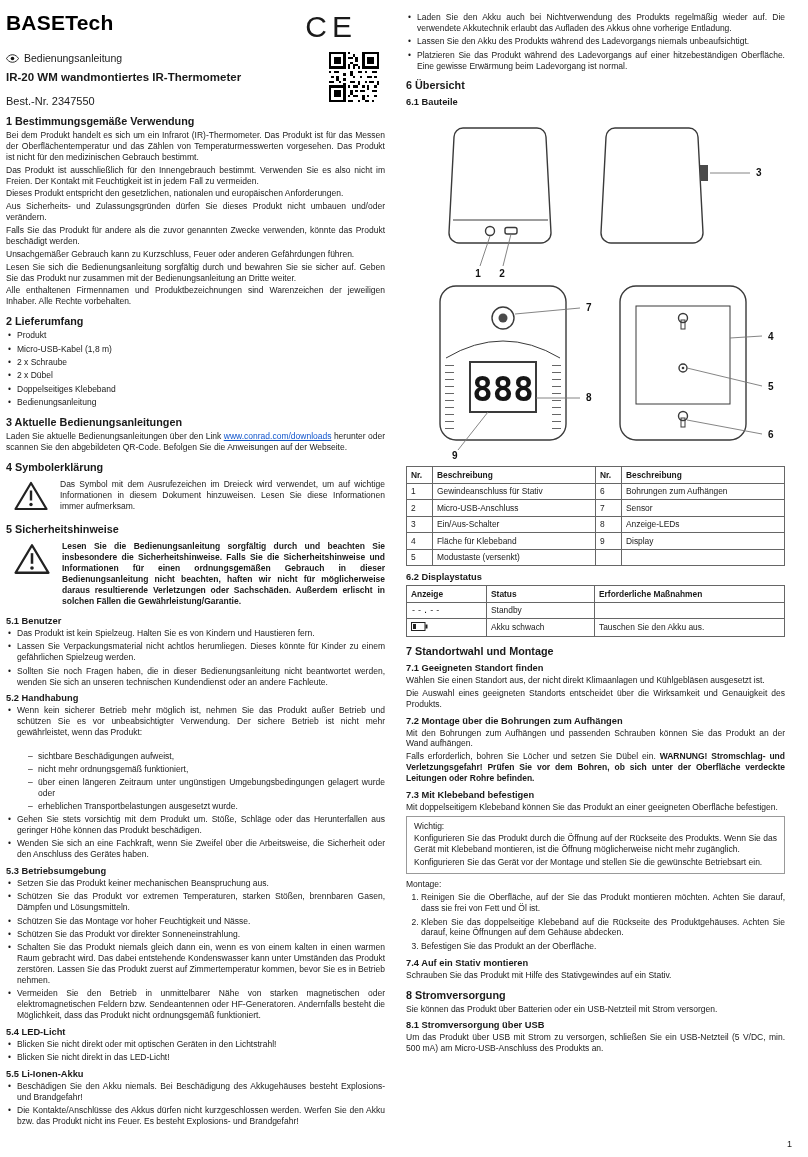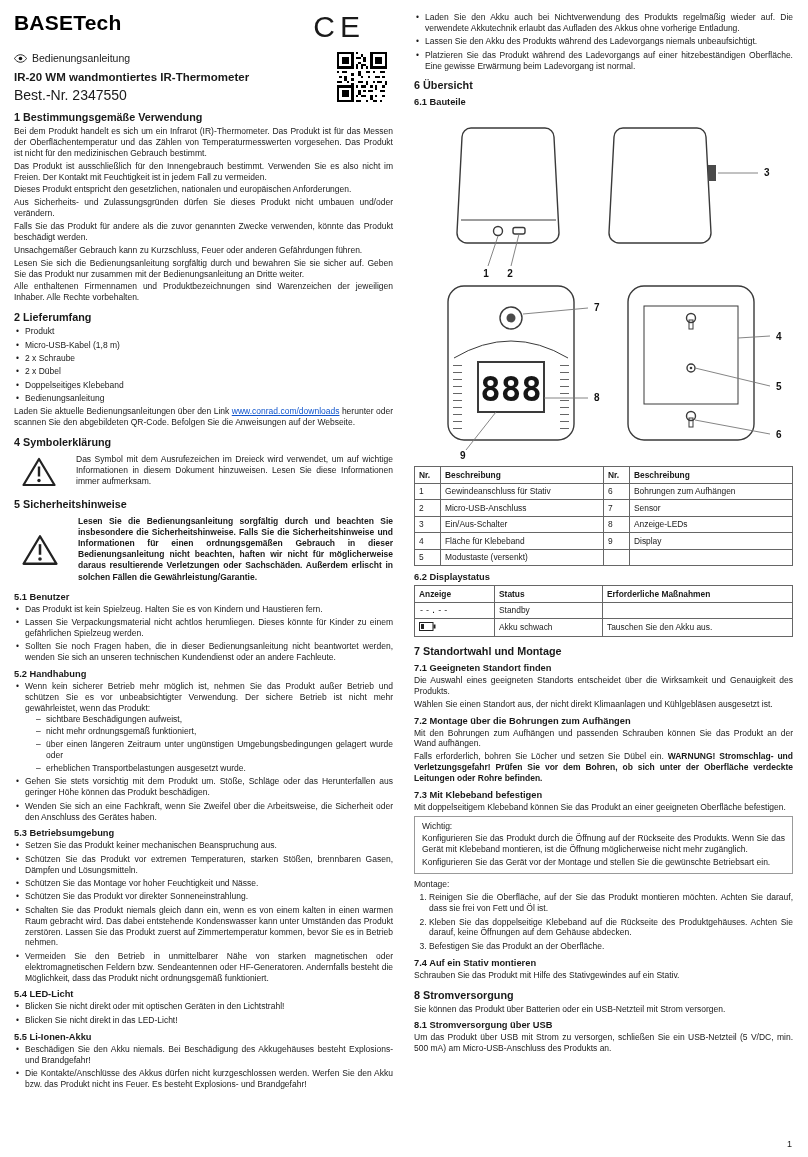--- a/index.html
+++ b/index.html
@@ -1,50 +1,50 @@
 <!DOCTYPE html>
 <html><head>
 <meta charset="utf-8">
 <style>
   * { margin:0; padding:0; box-sizing:border-box; }
   html,body { background:#ffffff; }
   body { width:808px; height:1157px; font-family:"Liberation Sans", sans-serif; color:#1a1a1a; }
-  .page { position:relative; width:808px; height:1157px; background:#fff; padding:12px 14px 6px 14px; overflow:hidden; }
+  .page { position:relative; width:808px; height:1157px; background:#fff; padding:12px 14px 6px 6px; overflow:hidden; }
   .cols { display:flex; gap:21px; }
   .col { width:379px; }
 
   
   .header-row1 { display:flex; justify-content:space-between; align-items:flex-start; }
   .logo { font-size:21px; font-weight:800; letter-spacing:0.2px; color:#000; line-height:1; }
   .logo .lb { font-weight:900; }
   .ce { font-size:30px; letter-spacing:5px; font-weight:400; margin-right:28px; line-height:1; }
   .header-row2 { display:flex; justify-content:space-between; margin-top:10px; }
   .doc-line { display:flex; align-items:center; gap:5px; font-size:10.5px; }
   .prod-title { font-size:11.5px; font-weight:bold; margin-top:7px; }
-  .order { font-size:14px; margin-top:4px; }
+  .order { font-size:11px; margin-top:12px; }
   .qr { margin-top:0; margin-right:6px; flex:0 0 auto; }
 
   
   .h1 { font-size:10.8px; font-weight:bold; margin:8px 0 3px; }
   .h2 { font-size:9.3px; font-weight:bold; margin:6px 0 2px; }
   .para { font-size:8.5px; line-height:1.28; text-align:justify; margin-bottom:2px; }
   .bold { font-weight:bold; }
 
   ul.bullets { list-style:none; margin-bottom:2px; }
   ul.bullets > li { font-size:8.5px; line-height:1.28; text-align:justify; padding-left:11px; position:relative; margin-bottom:2.5px; }
   ul.bullets > li::before { content:"\2022"; position:absolute; left:2px; top:0; }
-  ul.dashes { list-style:none; margin:0 0 2px 11px; }
+  ul.dashes { list-style:none; margin:13px 0 2px 11px; }
   ul.dashes > li { font-size:8.5px; line-height:1.28; text-align:justify; padding-left:10px; position:relative; margin-bottom:2px; }
   ul.dashes > li::before { content:"\2013"; position:absolute; left:0; top:0; }
   ol.steps { margin:2px 0 2px 0; padding-left:15px; }
   ol.steps > li { font-size:8.5px; line-height:1.28; text-align:justify; margin-bottom:2.5px; }
 
   a.link { color:#1155cc; text-decoration:underline; cursor:pointer; }
 
-  .warnrow { display:flex; gap:20px; padding:3px 0 3px 8px; margin-bottom:3px; align-items:center; }
+  .warnrow { display:flex; gap:12px; padding:3px 0 3px 8px; margin-bottom:3px; align-items:flex-start; }
   .warnrow svg { flex:0 0 auto; margin-top:2px; }
   .warnrow .txt { font-size:8.5px; line-height:1.3; text-align:justify; }
 
   table.tbl { width:100%; border-collapse:collapse; margin:3px 0 5px; }
   .tbl th, .tbl td { border:1px solid #666; font-size:8.4px; padding:2.5px 4px; text-align:left; vertical-align:top; line-height:1.25; }
   .tbl th { font-weight:bold; }
   .seg { font-family:"DejaVu Sans Mono", monospace; letter-spacing:1px; }
 
   .impbox { border:1px solid #999; padding:4px 7px; margin:3px 0 5px; }
   .impbox .lbl { font-weight:normal; font-size:8.5px; margin-bottom:2px; }
@@ -99,20 +99,21 @@
       <div class="h1">2 Lieferumfang</div>
       <ul class="bullets">
         <li>Produkt</li>
         <li>Micro-USB-Kabel (1,8 m)</li>
         <li>2 x Schraube</li>
         <li>2 x Dübel</li>
         <li>Doppelseitiges Klebeband</li>
         <li>Bedienungsanleitung</li>
       </ul>
 
+      <div class="h1">3 Aktuelle Bedienungsanleitungen</div>
       <p class="para"><span>Laden Sie aktuelle Bedienungsanleitungen über den Link </span><a class="link">www.conrad.com/downloads</a><span> herunter oder scannen Sie den abgebildeten QR-Code. Befolgen Sie die Anweisungen auf der Webseite.</span></p>
 
       <div class="h1">4 Symbolerklärung</div>
       <div class="warnrow">
         <svg width="34" height="30" viewBox="0 0 34 30">
           <path d="M17 2 L32.5 28 H1.5 Z" fill="none" stroke="#222" stroke-width="2.2" stroke-linejoin="round"></path>
           <rect x="15.8" y="9.5" width="2.4" height="10" fill="#222"></rect>
           <circle cx="17" cy="23.5" r="1.7" fill="#222"></circle>
         </svg>
         <div class="txt">Das Symbol mit dem Ausrufezeichen im Dreieck wird verwendet, um auf wichtige Informationen in diesem Dokument hinzuweisen. Lesen Sie diese Informationen immer aufmerksam.</div>
@@ -315,22 +316,22 @@
           </td>
           <td>Akku schwach</td>
           <td>Tauschen Sie den Akku aus.</td>
         </tr>
       </tbody>
         </table>
 
       <div class="h1">7 Standortwahl und Montage</div>
 
       <div class="h2">7.1 Geeigneten Standort finden</div>
+      <p class="para">Wählen Sie einen Standort aus, der nicht direkt Klimaanlagen und Kühlgebläsen ausgesetzt ist.</p>
       <p class="para">Die Auswahl eines geeigneten Standorts entscheidet über die Wirksamkeit und Genauigkeit des Produkts.</p>
-      <p class="para">Wählen Sie einen Standort aus, der nicht direkt Klimaanlagen und Kühlgebläsen ausgesetzt ist.</p>
 
       <div class="h2">7.2 Montage über die Bohrungen zum Aufhängen</div>
       <p class="para">Mit den Bohrungen zum Aufhängen und passenden Schrauben können Sie das Produkt an der Wand aufhängen.</p>
       <p class="para"><span>Falls erforderlich, bohren Sie Löcher und setzen Sie Dübel ein. </span><span class="bold">WARNUNG! Stromschlag- und Verletzungsgefahr! Prüfen Sie vor dem Bohren, ob sich unter der Oberfläche verdeckte Leitungen oder Rohre befinden.</span></p>
 
       <div class="h2">7.3 Mit Klebeband befestigen</div>
       <p class="para">Mit doppelseitigem Klebeband können Sie das Produkt an einer geeigneten Oberfläche befestigen.</p>
       <div class="impbox">
         <div class="lbl">Wichtig:</div>
         <p class="para">Konfigurieren Sie das Produkt durch die Öffnung auf der Rückseite des Produkts. Wenn Sie das Gerät mit Klebeband montieren, ist die Öffnung möglicherweise nicht mehr zugänglich.</p>

